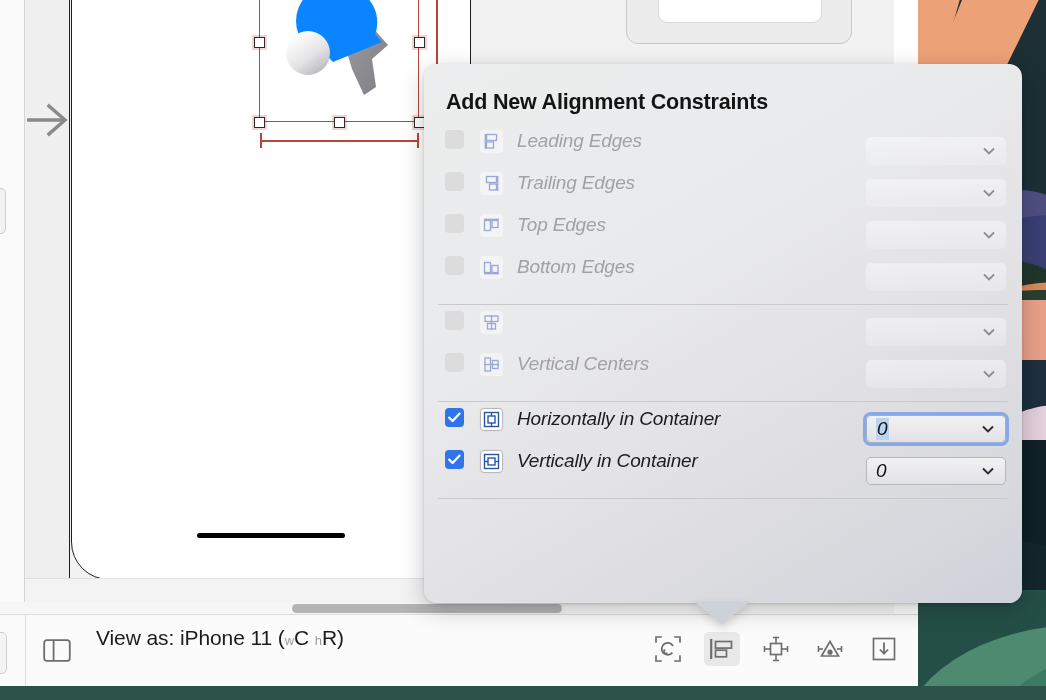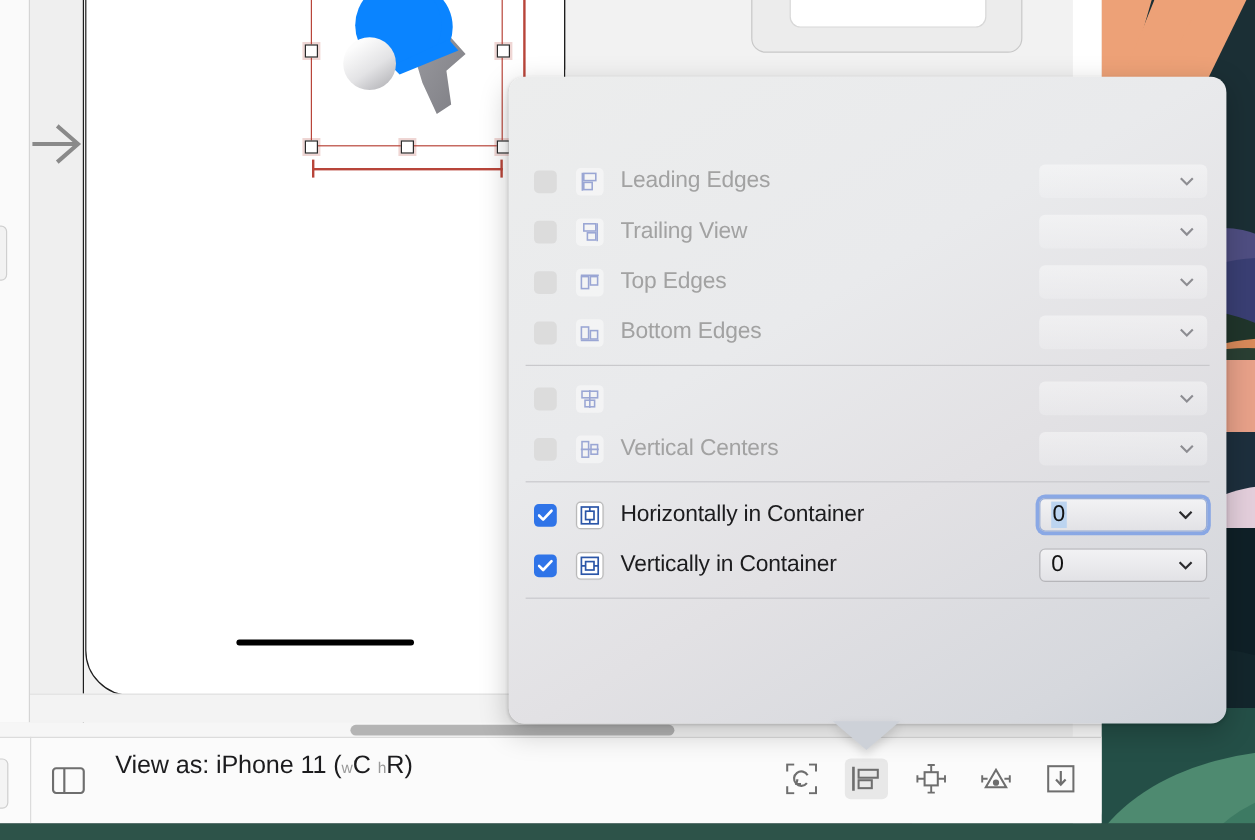--- a/index.html
+++ b/index.html
@@ -270,22 +270,23 @@
   #popover-title {
     position: absolute; left: 22px; top: 26px;
     font-size: 21.5px; font-weight: bold; color: #141414;
     letter-spacing: -0.2px;
   }
 
   .rows { position: absolute; left: 0; top: 66px; width: 598px; }
   .crow {
     position: relative;
     height: 42px;
-    display: flex; align-items: center;
+    display: flex; align-items: flex-start;
     padding-left: 21px;
+    font-style: italic;
   }
   .cbox {
     width: 19px; height: 19px;
     border-radius: 4px;
     flex: 0 0 auto;
   }
   .cbox.off { background: #dcdcdc; }
   .cbox.on {
     background: #2f74e8;
     display: flex; align-items: center; justify-content: center;
@@ -528,20 +529,21 @@
         </svg>
       </div>
     </div>
 
     <div id="bottom-bar-leftchip"></div>
   </div>
 
   <div id="popover">
     <div id="popover-tail"></div>
 
+    <div id="popover-title">Add New Alignment Constraints</div>
 
     <div class="rows">
 
       <div class="crow">
         <div class="cbox off"></div>
         <div class="glyphbtn disabled">
           <svg width="17" height="17" viewBox="0 0 17 17">
             <g fill="none" stroke="#9aa6d4" stroke-width="1.3">
               <rect x="3.5" y="1.5" width="10" height="6"></rect>
               <rect x="3.5" y="9" width="7" height="6"></rect>
@@ -562,21 +564,21 @@
         <div class="cbox off"></div>
         <div class="glyphbtn disabled">
           <svg width="17" height="17" viewBox="0 0 17 17">
             <g fill="none" stroke="#9aa6d4" stroke-width="1.3">
               <rect x="3.5" y="1.5" width="10" height="6"></rect>
               <rect x="6.5" y="9" width="7" height="6"></rect>
               <line x1="14.7" y1="1" x2="14.7" y2="16"></line>
             </g>
           </svg>
         </div>
-        <div class="rowlabel disabled">Trailing View</div>
+        <div class="rowlabel disabled">Trailing Edges</div>
         <div class="combo disabled">
           <span class="combo-val"></span>
           <svg class="chev" width="12" height="8" viewBox="0 0 12 8">
             <polyline points="1,1.5 6,6.5 11,1.5" fill="none" stroke="#8d8d92" stroke-width="1.8"></polyline>
           </svg>
         </div>
       </div>
 
       <div class="crow">
         <div class="cbox off"></div>

